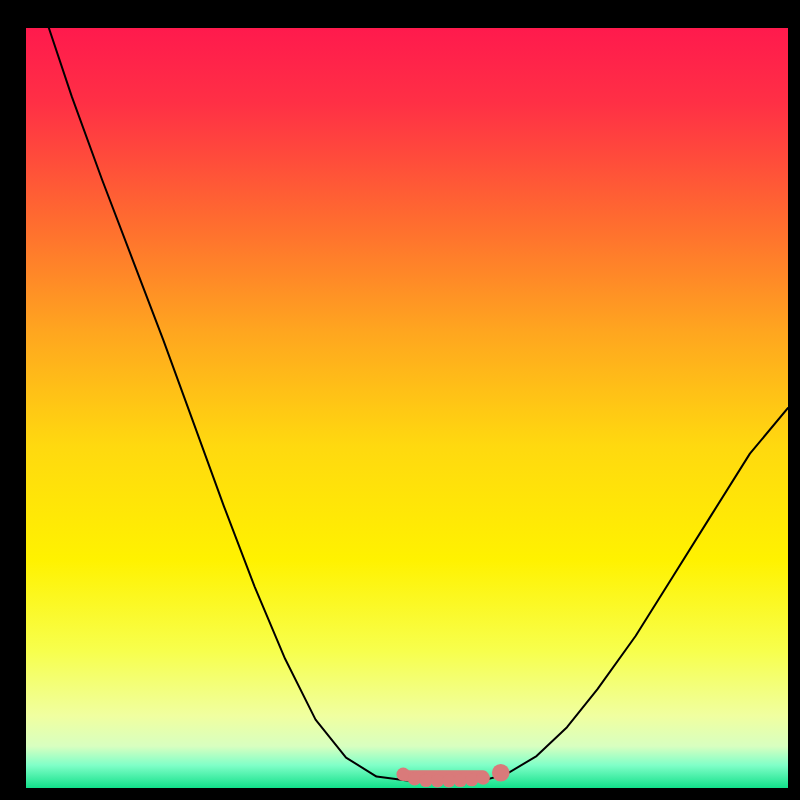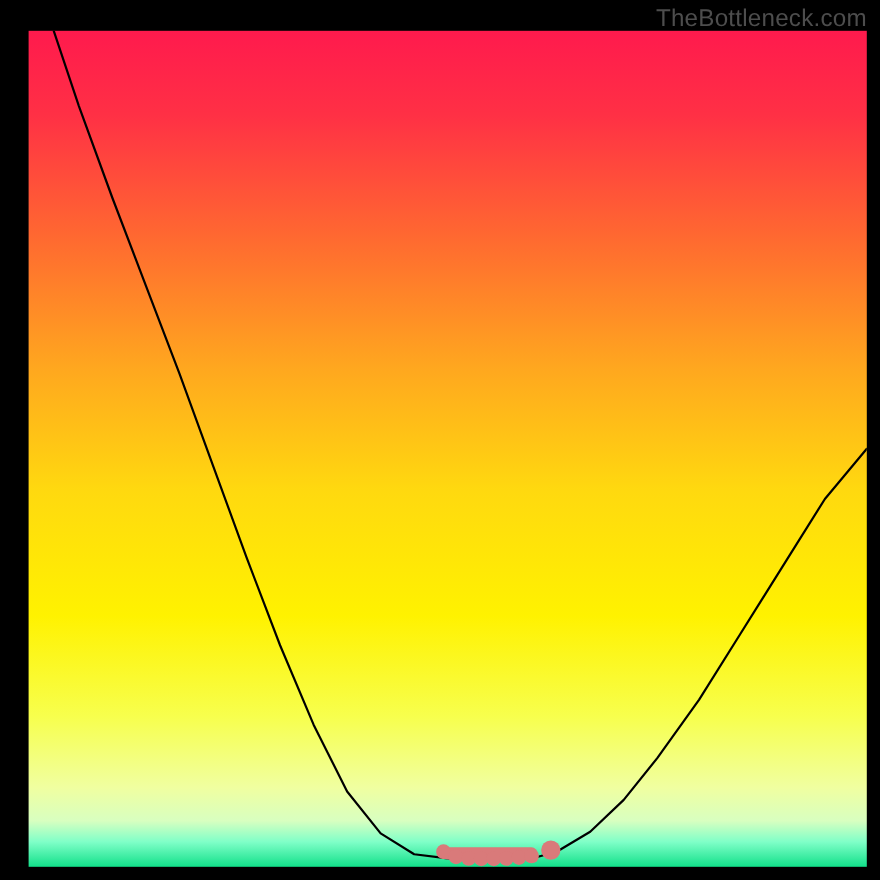--- a/index.html
+++ b/index.html
@@ -65,14 +65,13 @@
           <circle cx="437.48" cy="780.78" r="6.71" fill="#d97a7a"></circle>
           <circle cx="448.91" cy="780.78" r="6.71" fill="#d97a7a"></circle>
           <circle cx="460.34" cy="780.40" r="6.71" fill="#d97a7a"></circle>
           <circle cx="471.77" cy="779.64" r="6.71" fill="#d97a7a"></circle>
           <circle cx="483.20" cy="778.12" r="6.71" fill="#d97a7a"></circle>
           <circle cx="500.73" cy="772.80" r="8.80" fill="#d97a7a"></circle>
         </g>
     </g>
   </svg>
 
-  <div class="watermark">TheBottleneck.com</div>
 </div>
 
 </body></html>

